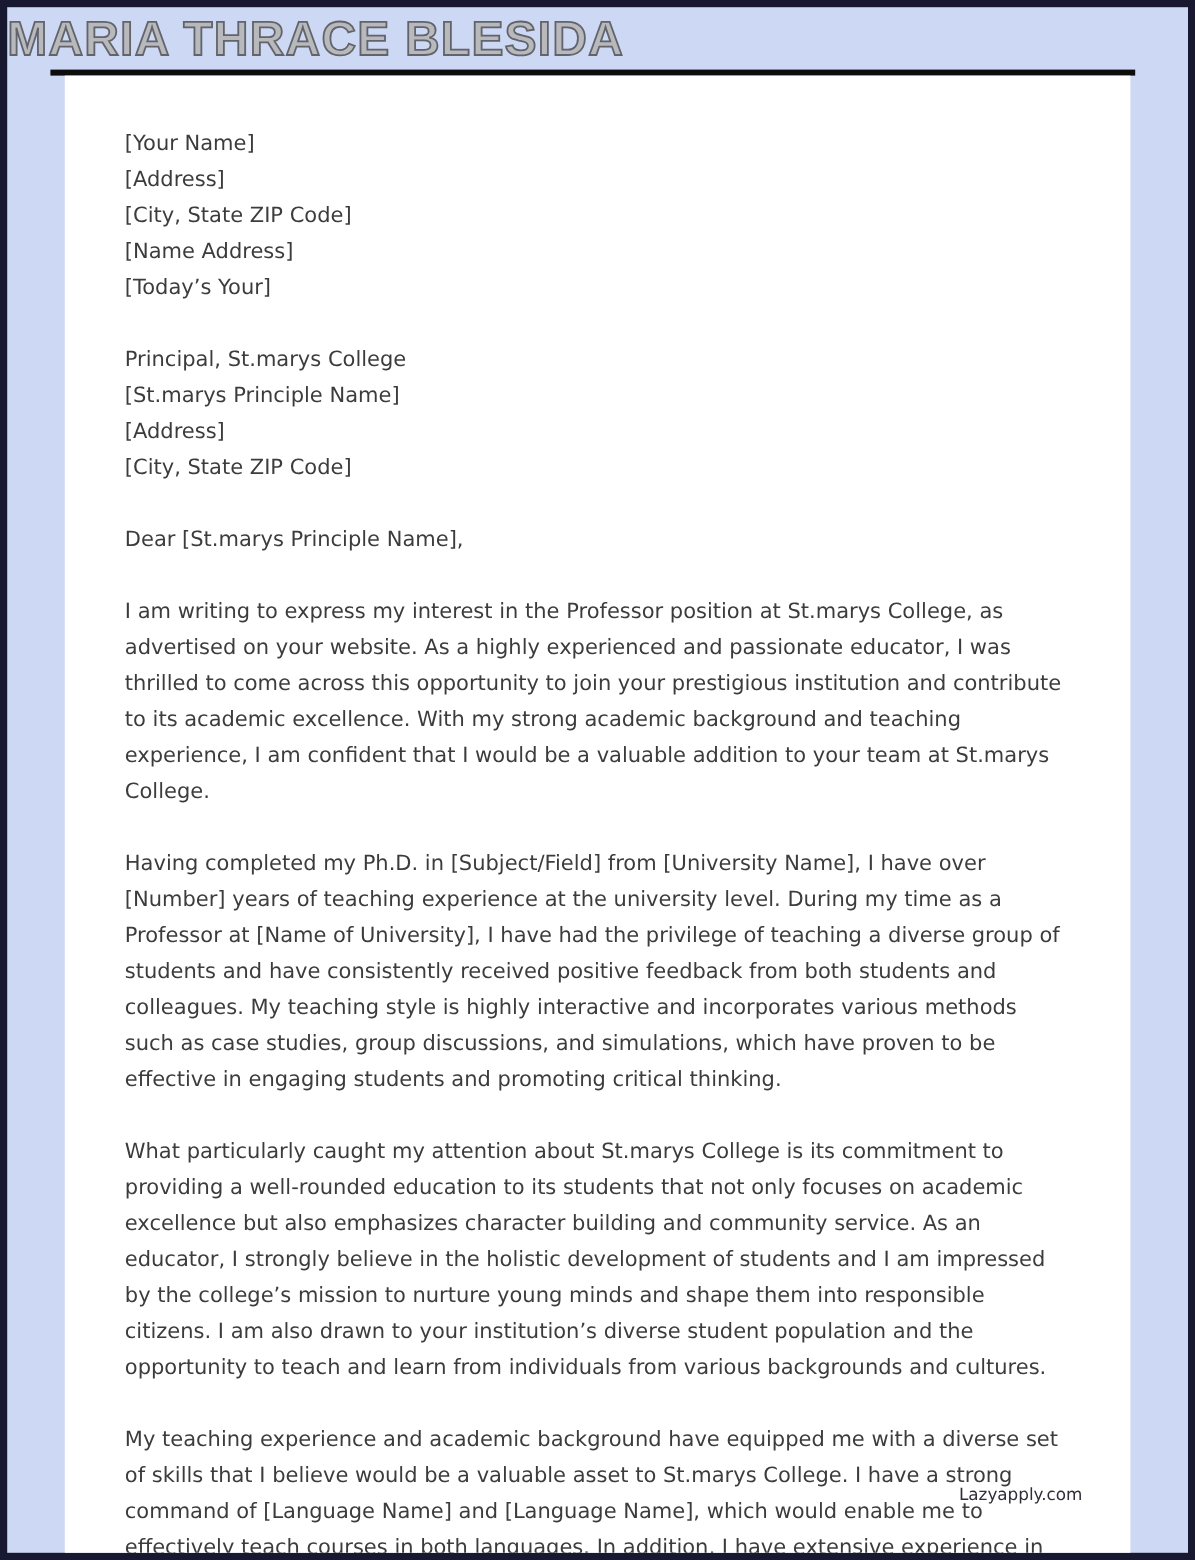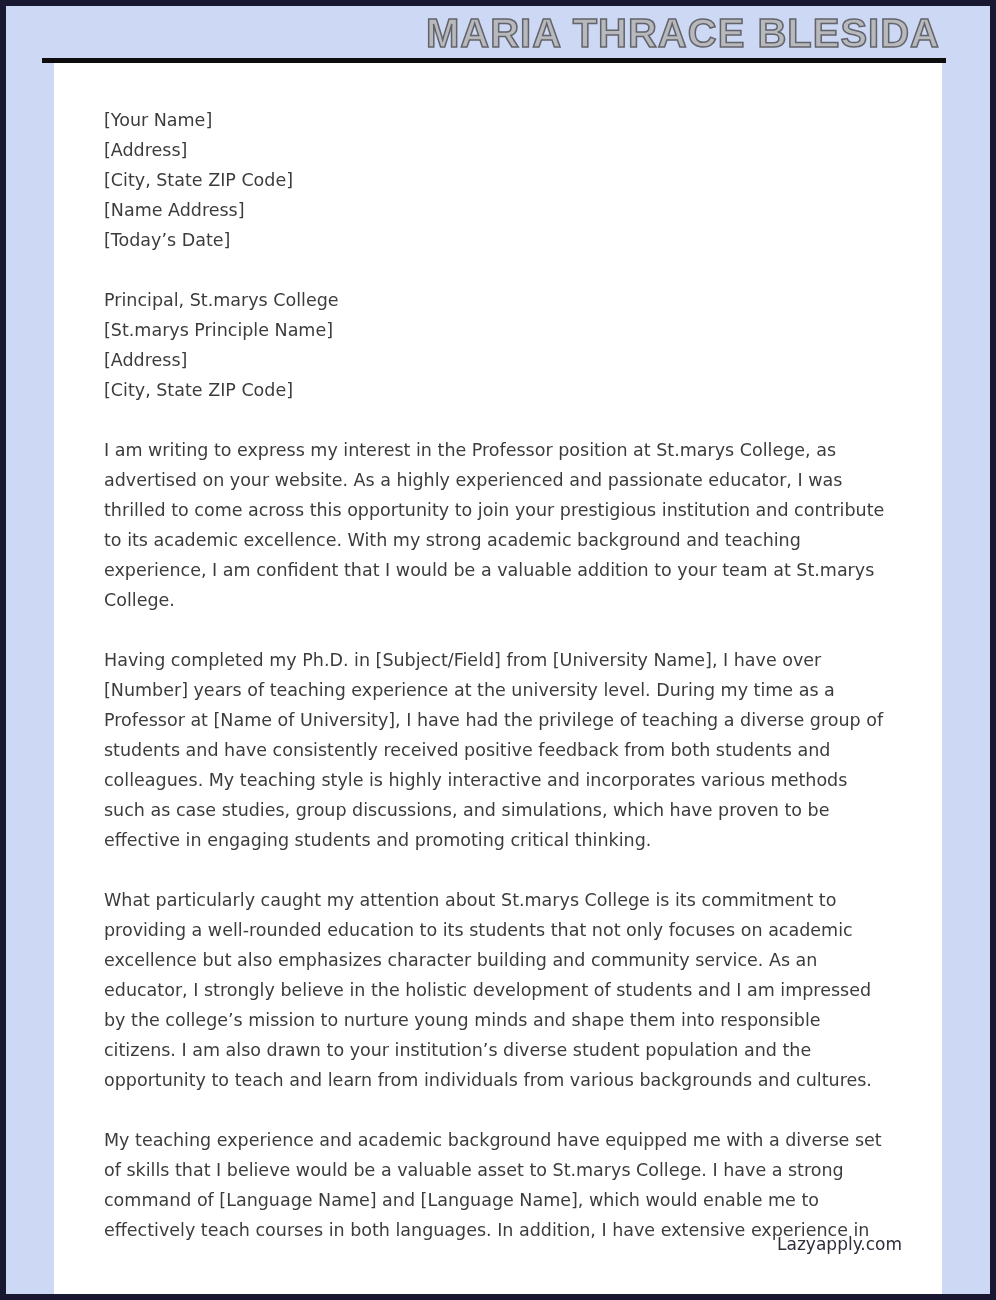--- a/index.html
+++ b/index.html
@@ -19,21 +19,21 @@
     overflow: hidden;
   }
   .header {
     position: absolute;
     top: 0;
     left: 0;
     right: 0;
     height: 54px;
     display: flex;
     align-items: center;
-    justify-content: flex-end;
+    justify-content: flex-start;
     padding-right: 50px;
   }
   .header-title {
     font-family: "Liberation Sans", sans-serif;
     font-size: 40px;
     font-weight: 700;
     letter-spacing: 1px;
     color: #b7b9bd;
     -webkit-text-stroke: 1.5px #63646a;
     text-shadow: 0 0 0 #63646a;
@@ -67,21 +67,21 @@
   .block div {
     white-space: pre-wrap;
   }
   .para {
     margin: 0 0 30px 0;
   }
   .watermark {
     position: absolute;
     right: 88px;
     bottom: 40px;
-    font-size: 17px;
+    font-size: 14px;
     color: #2e2e3a;
     margin-left: 16px;
   }
 </style>
 </head>
 <body>
 
 <div class="frame">
 
   <div class="header">
@@ -90,30 +90,33 @@
 
   <div class="top-rule"></div>
 
   <div class="page">
 
     <div class="block">
       <div>[Your Name]</div>
       <div>[Address]</div>
       <div>[City, State ZIP Code]</div>
       <div>[Name Address]</div>
-      <div>[Today’s Date]</div>
+      <div>[Today’s Your]</div>
     </div>
 
     <div class="block">
       <div>Principal, St.marys College</div>
       <div>[St.marys Principle Name]</div>
       <div>[Address]</div>
       <div>[City, State ZIP Code]</div>
     </div>
 
+    <div class="block">
+      <div>Dear [St.marys Principle Name],</div>
+    </div>
 
     <p class="para">I am writing to express my interest in the Professor position at St.marys College, as advertised on your website. As a highly experienced and passionate educator, I was thrilled to come across this opportunity to join your prestigious institution and contribute to its academic excellence. With my strong academic background and teaching experience, I am confident that I would be a valuable addition to your team at St.marys College.</p>
     <p class="para">Having completed my Ph.D. in [Subject/Field] from [University Name], I have over [Number] years of teaching experience at the university level. During my time as a Professor at [Name of University], I have had the privilege of teaching a diverse group of students and have consistently received positive feedback from both students and colleagues. My teaching style is highly interactive and incorporates various methods such as case studies, group discussions, and simulations, which have proven to be effective in engaging students and promoting critical thinking.</p>
     <p class="para">What particularly caught my attention about St.marys College is its commitment to providing a well-rounded education to its students that not only focuses on academic excellence but also emphasizes character building and community service. As an educator, I strongly believe in the holistic development of students and I am impressed by the college’s mission to nurture young minds and shape them into responsible citizens. I am also drawn to your institution’s diverse student population and the opportunity to teach and learn from individuals from various backgrounds and cultures.</p>
     <p class="para">My teaching experience and academic background have equipped me with a diverse set of skills that I believe would be a valuable asset to St.marys College. I have a strong command of [Language Name] and [Language Name], which would enable me to effectively teach courses in both languages. In addition, I have extensive experience in</p>
 
   </div>
 
   <span class="watermark">Lazyapply.com</span>
 

